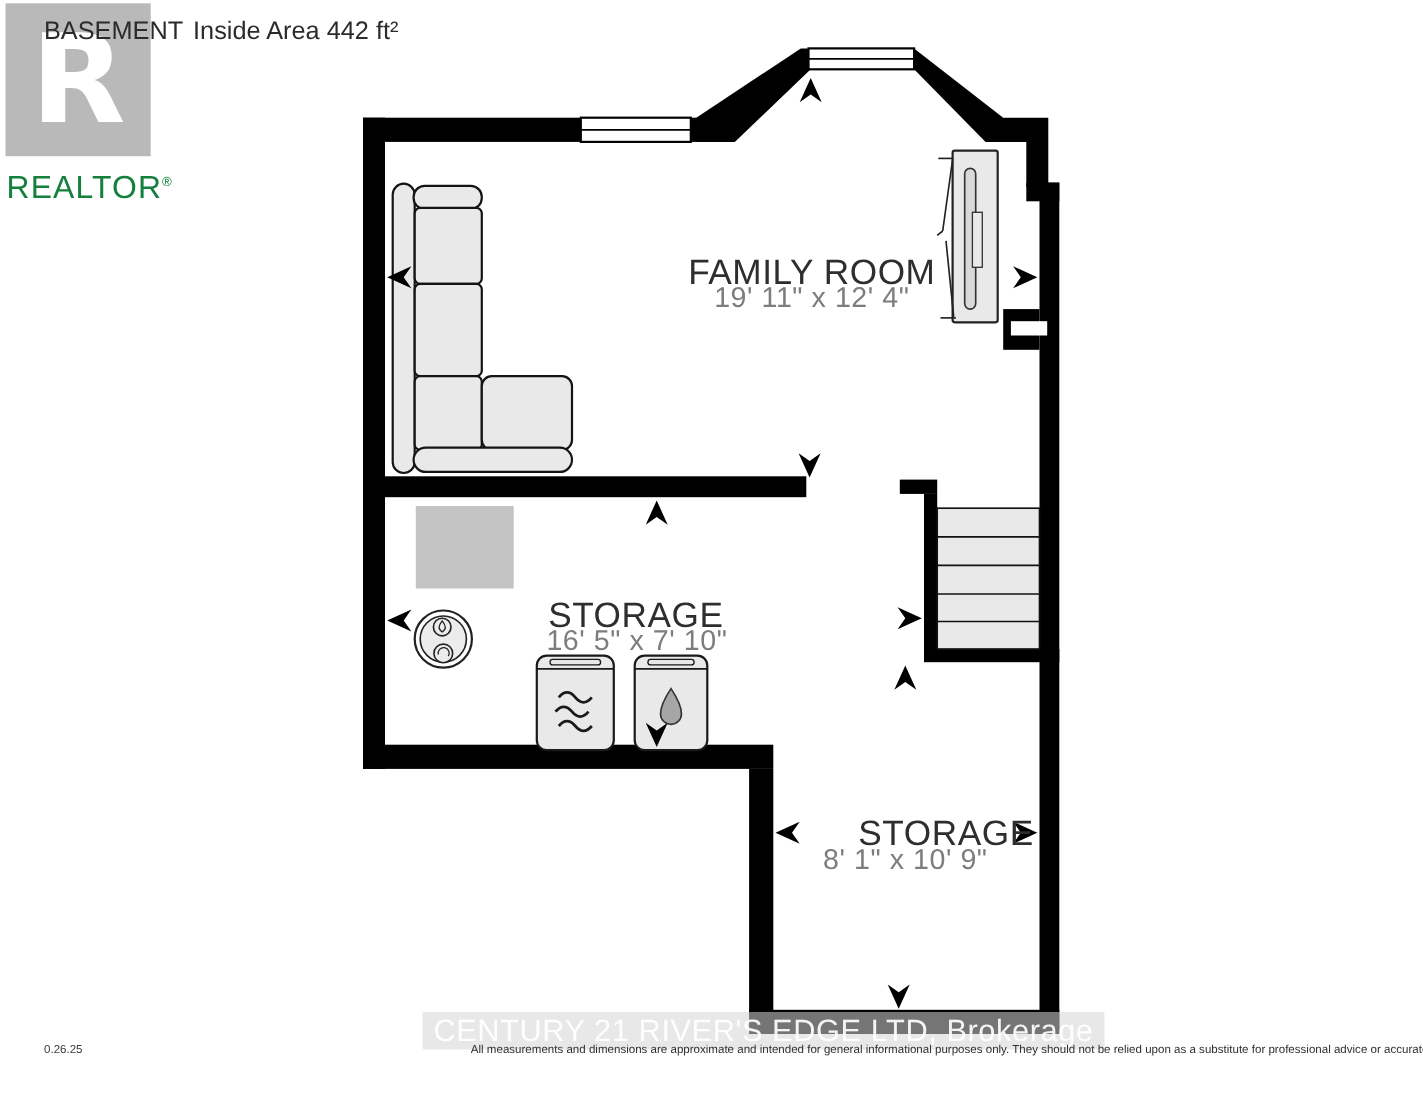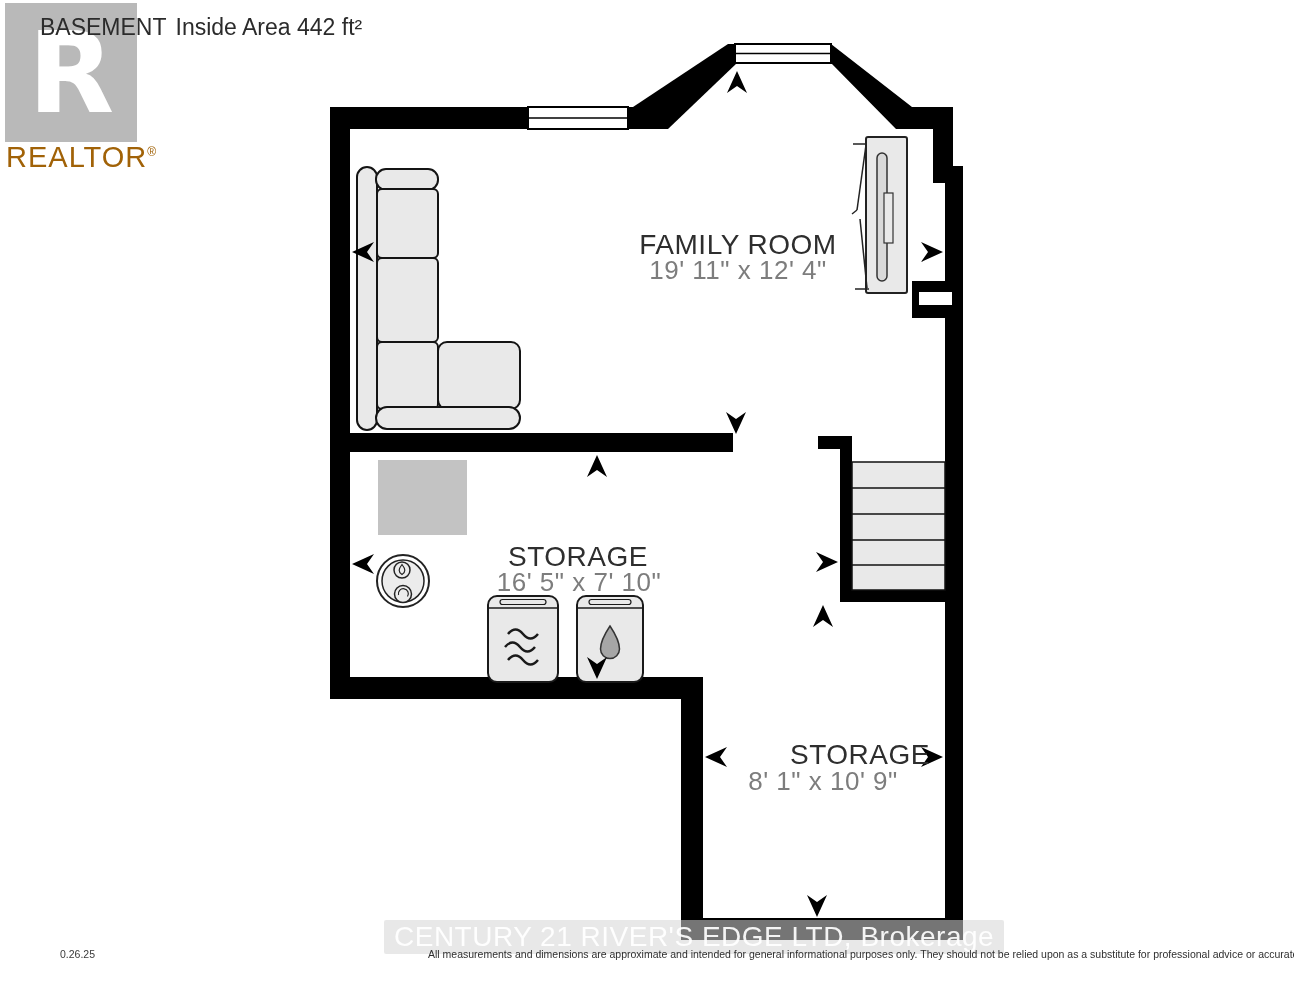--- a/index.html
+++ b/index.html
@@ -4,36 +4,36 @@
 <style>
   html,body{margin:0;padding:0;background:#fff;}
   .canvas{position:relative;width:1294px;height:1000px;background:#ffffff;overflow:hidden;
           font-family:"Liberation Sans", sans-serif;}
   .plan-svg{position:absolute;left:0;top:0;z-index:1;}
 
   
   .logo-square{position:absolute;left:5px;top:3px;width:132px;height:139px;background:#b9b9b9;z-index:0;
                display:flex;align-items:center;justify-content:center;}
   .logo-square span{font-family:"DejaVu Sans", sans-serif;font-weight:bold;font-size:112px;color:#ffffff;line-height:1;}
-  .logo-text{position:absolute;left:6px;top:141px;z-index:0;color:#a16207;font-size:29px;letter-spacing:1px;white-space:nowrap;}
+  .logo-text{position:absolute;left:6px;top:155px;z-index:0;color:#15803d;font-size:29px;letter-spacing:1px;white-space:nowrap;}
   .logo-text sup{font-size:12px;}
 
   .plan-title{position:absolute;left:40px;top:14px;z-index:3;font-size:23px;color:#2b2b2b;white-space:nowrap;}
   .plan-title .t2{margin-left:9px;}
 
   .room-label{position:absolute;z-index:2;transform:translateX(-50%);white-space:nowrap;
-              font-size:28px;color:#2e2e2e;letter-spacing:0.5px;}
+              font-size:32px;color:#2e2e2e;letter-spacing:0.5px;}
   .room-dims{position:absolute;z-index:2;transform:translateX(-50%);white-space:nowrap;
               font-size:26px;color:#7d7d7d;letter-spacing:0.5px;}
 
   .brand-watermark{position:absolute;left:384px;top:920px;z-index:4;white-space:nowrap;
      font-size:28px;color:rgba(255,255,255,0.92);background:rgba(214,214,214,0.55);
      padding:1px 10px;border-radius:2px;letter-spacing:0.5px;}
 
-  .footer-date{position:absolute;left:40px;top:948px;z-index:4;font-size:10.5px;color:#3a3a3a;margin-left:20px;}
+  .footer-date{position:absolute;left:40px;top:948px;z-index:4;font-size:10.5px;color:#3a3a3a;}
   .disclaimer{position:absolute;left:428px;top:948px;z-index:4;font-size:10.5px;color:#2f2f2f;white-space:nowrap;}
 </style>
 </head>
 <body>
 
 <div class="canvas">
 
   <div class="logo-square">
     <span>R</span>
   </div>

